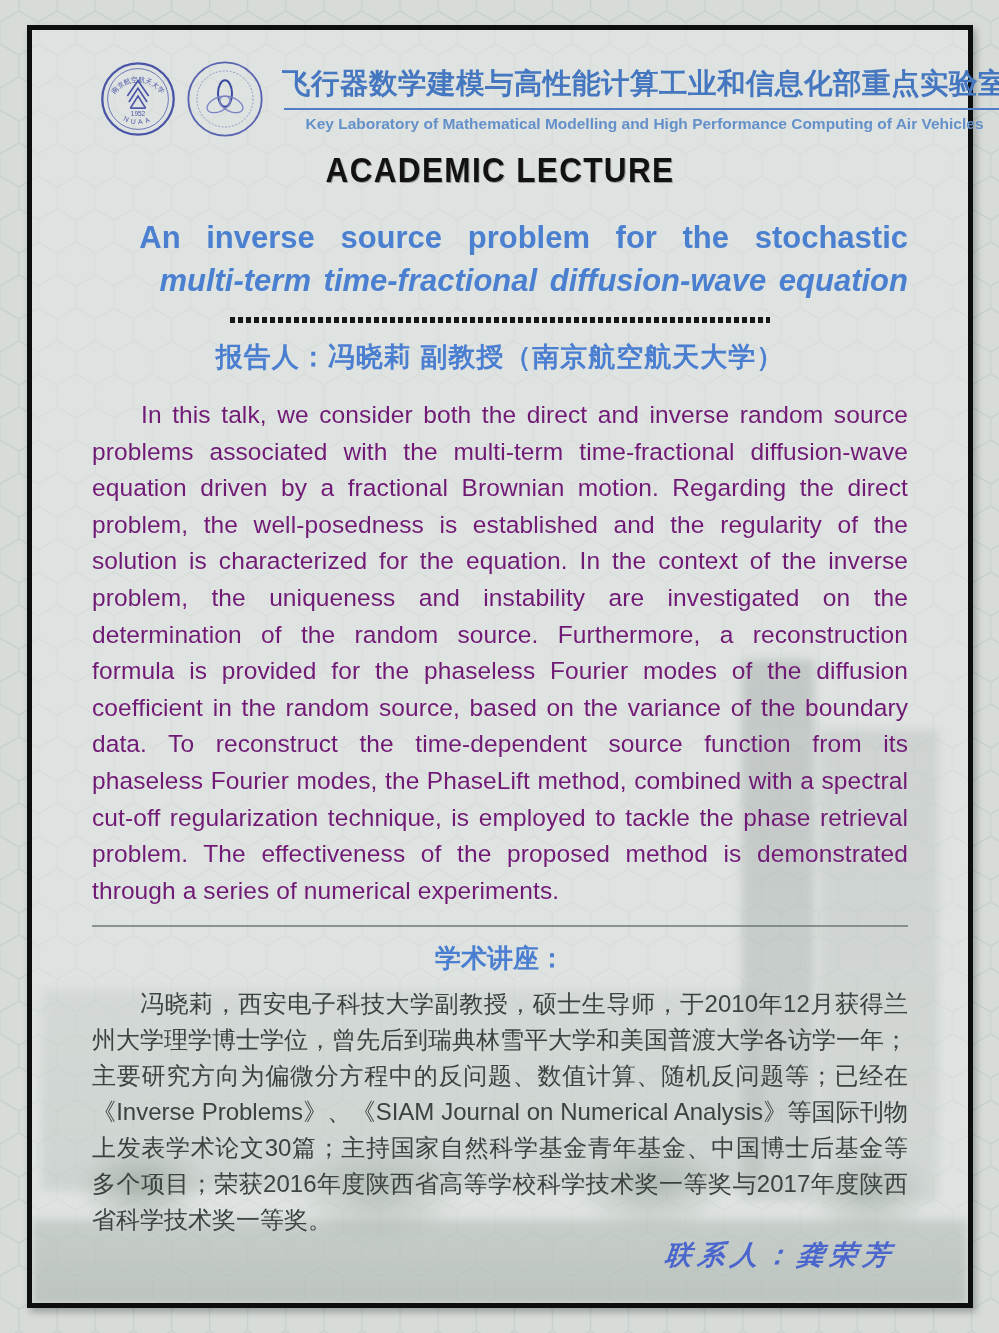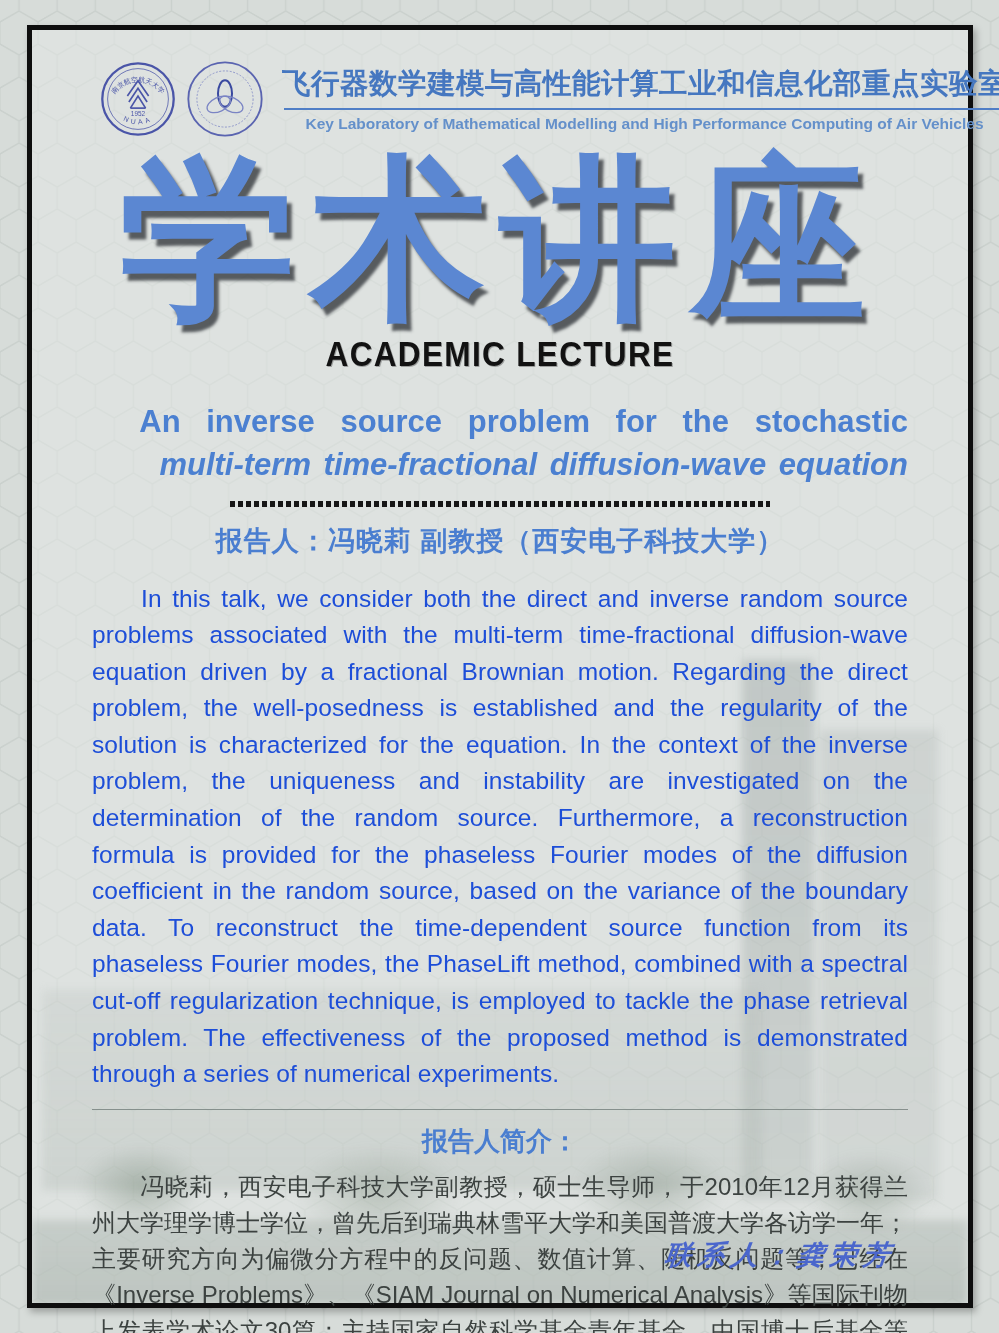--- a/index.html
+++ b/index.html
@@ -60,21 +60,21 @@
   .talk-l2 { font-size:31px; word-spacing:4px; margin-top:7px; white-space:nowrap;font-style:italic; }
   .dotted {
     width:540px; height:6px; margin:18px auto 0 auto;
     background:repeating-linear-gradient(90deg,#161616 0 4.5px,transparent 4.5px 8px);
   }
   .speaker { margin-top:16px; text-align:center; color:#4a7ed0; font-size:27px; font-weight:bold; letter-spacing:1px; }
 
   
   .abstract {
     margin-top:22px; font-size:24.5px; line-height:36.6px; text-align:justify;
-    text-indent:2em; color:#1d4ed8; letter-spacing:.1px;
+    text-indent:2em; color:#701a75; letter-spacing:.1px;
   }
 
   .rule { height:1.5px; background:rgba(110,120,118,.75); margin-top:16px; }
 
   
   .bio-heading { margin-top:14px; text-align:center; color:#4a7ed0; font-size:26px; font-weight:bold; }
   .bio-text {
     margin-top:10px; font-size:24px; line-height:36px; text-align:justify;
     text-indent:2em; color:#3c4240;
   }
@@ -148,34 +148,33 @@
         </svg>
       </div>
       <div class="header-text">
         <div class="lab-zh">飞行器数学建模与高性能计算工业和信息化部重点实验室</div>
         <div class="lab-rule"></div>
         <div class="lab-en">Key Laboratory of Mathematical Modelling and High Performance Computing of Air Vehicles</div>
       </div>
     </div>
 
     <div class="hero">
-      <div class="hero-zh">学术讲座</div>
       <div class="hero-en">ACADEMIC LECTURE</div>
     </div>
 
     <div class="talk">
       <div class="talk-l1">An inverse source problem for the stochastic</div>
       <div class="talk-l2">multi-term time-fractional diffusion-wave equation</div>
     </div>
     <div class="dotted"></div>
-    <div class="speaker">报告人：冯晓莉  副教授（西安电子科技大学）</div>
+    <div class="speaker">报告人：冯晓莉  副教授（南京航空航天大学）</div>
 
     <div class="abstract">In this talk, we consider both the direct and inverse random source problems associated with the multi-term time-fractional diffusion-wave equation driven by a fractional Brownian motion. Regarding the direct problem, the well-posedness is established and the regularity of the solution is characterized for the equation. In the context of the inverse problem, the uniqueness and instability are investigated on the determination of the random source. Furthermore, a reconstruction formula is provided for the phaseless Fourier modes of the diffusion coefficient in the random source, based on the variance of the boundary data. To reconstruct the time-dependent source function from its phaseless Fourier modes, the PhaseLift method, combined with a spectral cut-off regularization technique, is employed to tackle the phase retrieval problem. The effectiveness of the proposed method is demonstrated through a series of numerical experiments.</div>
 
     <div class="rule"></div>
 
-    <div class="bio-heading">报告人简介：</div>
+    <div class="bio-heading">学术讲座：</div>
     <div class="bio-text">冯晓莉，西安电子科技大学副教授，硕士生导师，于2010年12月获得兰州大学理学博士学位，曾先后到瑞典林雪平大学和美国普渡大学各访学一年；主要研究方向为偏微分方程中的反问题、数值计算、随机反问题等；已经在《Inverse Problems》、《SIAM Journal on Numerical Analysis》等国际刊物上发表学术论文30篇；主持国家自然科学基金青年基金、中国博士后基金等多个项目；荣获2016年度陕西省高等学校科学技术奖一等奖与2017年度陕西省科学技术奖一等奖。</div>
 
   </div>
 
   <div class="signature">联系人：龚荣芳</div>
 </div>
 
 </body></html>

